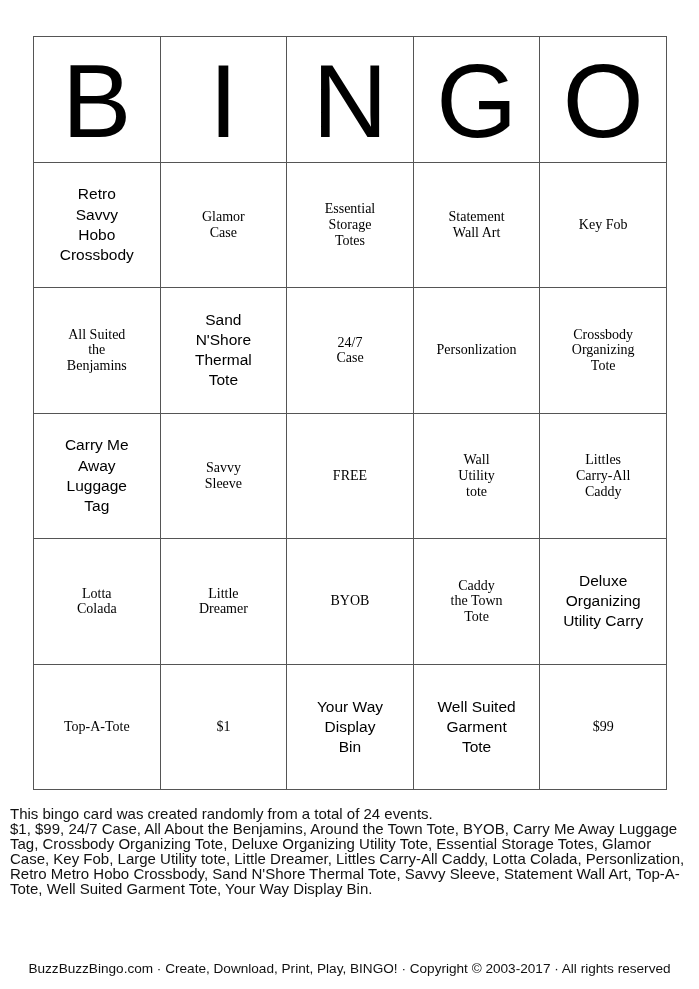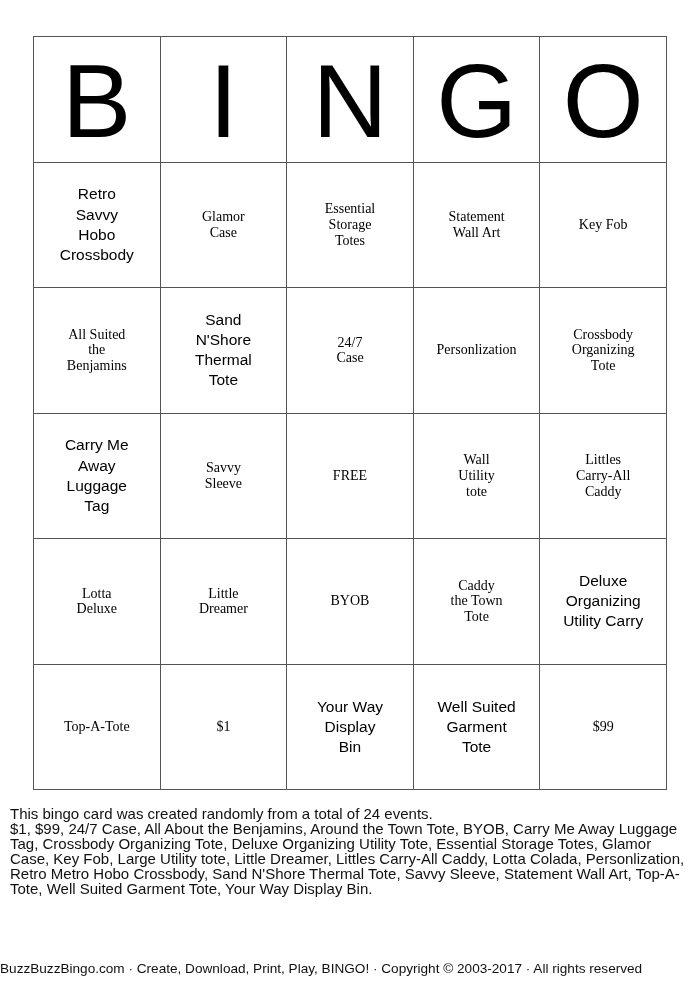--- a/index.html
+++ b/index.html
@@ -4,21 +4,21 @@
   <style>
     html, body { margin: 0; padding: 0; background: #ffffff; }
     body { width: 699px; height: 989px; position: relative; overflow: hidden; font-family: "Liberation Sans", sans-serif; color: #000; }
     .card { position: absolute; left: 33px; top: 36px; width: 633px; border-collapse: collapse; table-layout: fixed; }
     .card td { border: 1px solid #555; width: 126.6px; height: 125.5px; text-align: center; vertical-align: middle; padding: 0 4px; box-sizing: border-box; line-height: 1.12; }
     .card td.hdr { font-size: 104px; line-height: 1; padding-top: 4px; }
     .card td.big { font-size: 14px; font-family: Liberation Serif, serif; }
     .card td.small { font-size: 15.5px; line-height: 1.3; }
     .cell-text { white-space: pre-line; display: inline-block; }
     .notes { position: absolute; left: 10px; top: 806px; width: 682px; font-size: 15px; line-height: 15px; color: #111; }
-    .footer { position: absolute; left: 0; top: 961px; width: 699px; font-size: 13.6px; color: #111; }
+    .footer { position: absolute; left: 0; top: 961px; width: 699px; text-align: center; font-size: 13.6px; color: #111; }
   </style>
 </head>
 <body>
 
 <table class="card">
   <tbody>
       <tr>
     <td class="hdr">B</td>
     <td class="hdr">I</td>
     <td class="hdr">N</td>
@@ -64,21 +64,21 @@
     <td class="big"><span class="cell-text">FREE</span></td>
     <td class="big"><span class="cell-text">Wall
 Utility
 tote</span></td>
     <td class="big"><span class="cell-text">Littles
 Carry-All
 Caddy</span></td>
   </tr>
   <tr>
     <td class="big"><span class="cell-text">Lotta
-Deluxe</span></td>
+Colada</span></td>
     <td class="big"><span class="cell-text">Little
 Dreamer</span></td>
     <td class="big"><span class="cell-text">BYOB</span></td>
     <td class="big"><span class="cell-text">Caddy
 the Town
 Tote</span></td>
     <td class="small"><span class="cell-text">Deluxe
 Organizing
 Utility Carry</span></td>
   </tr>

